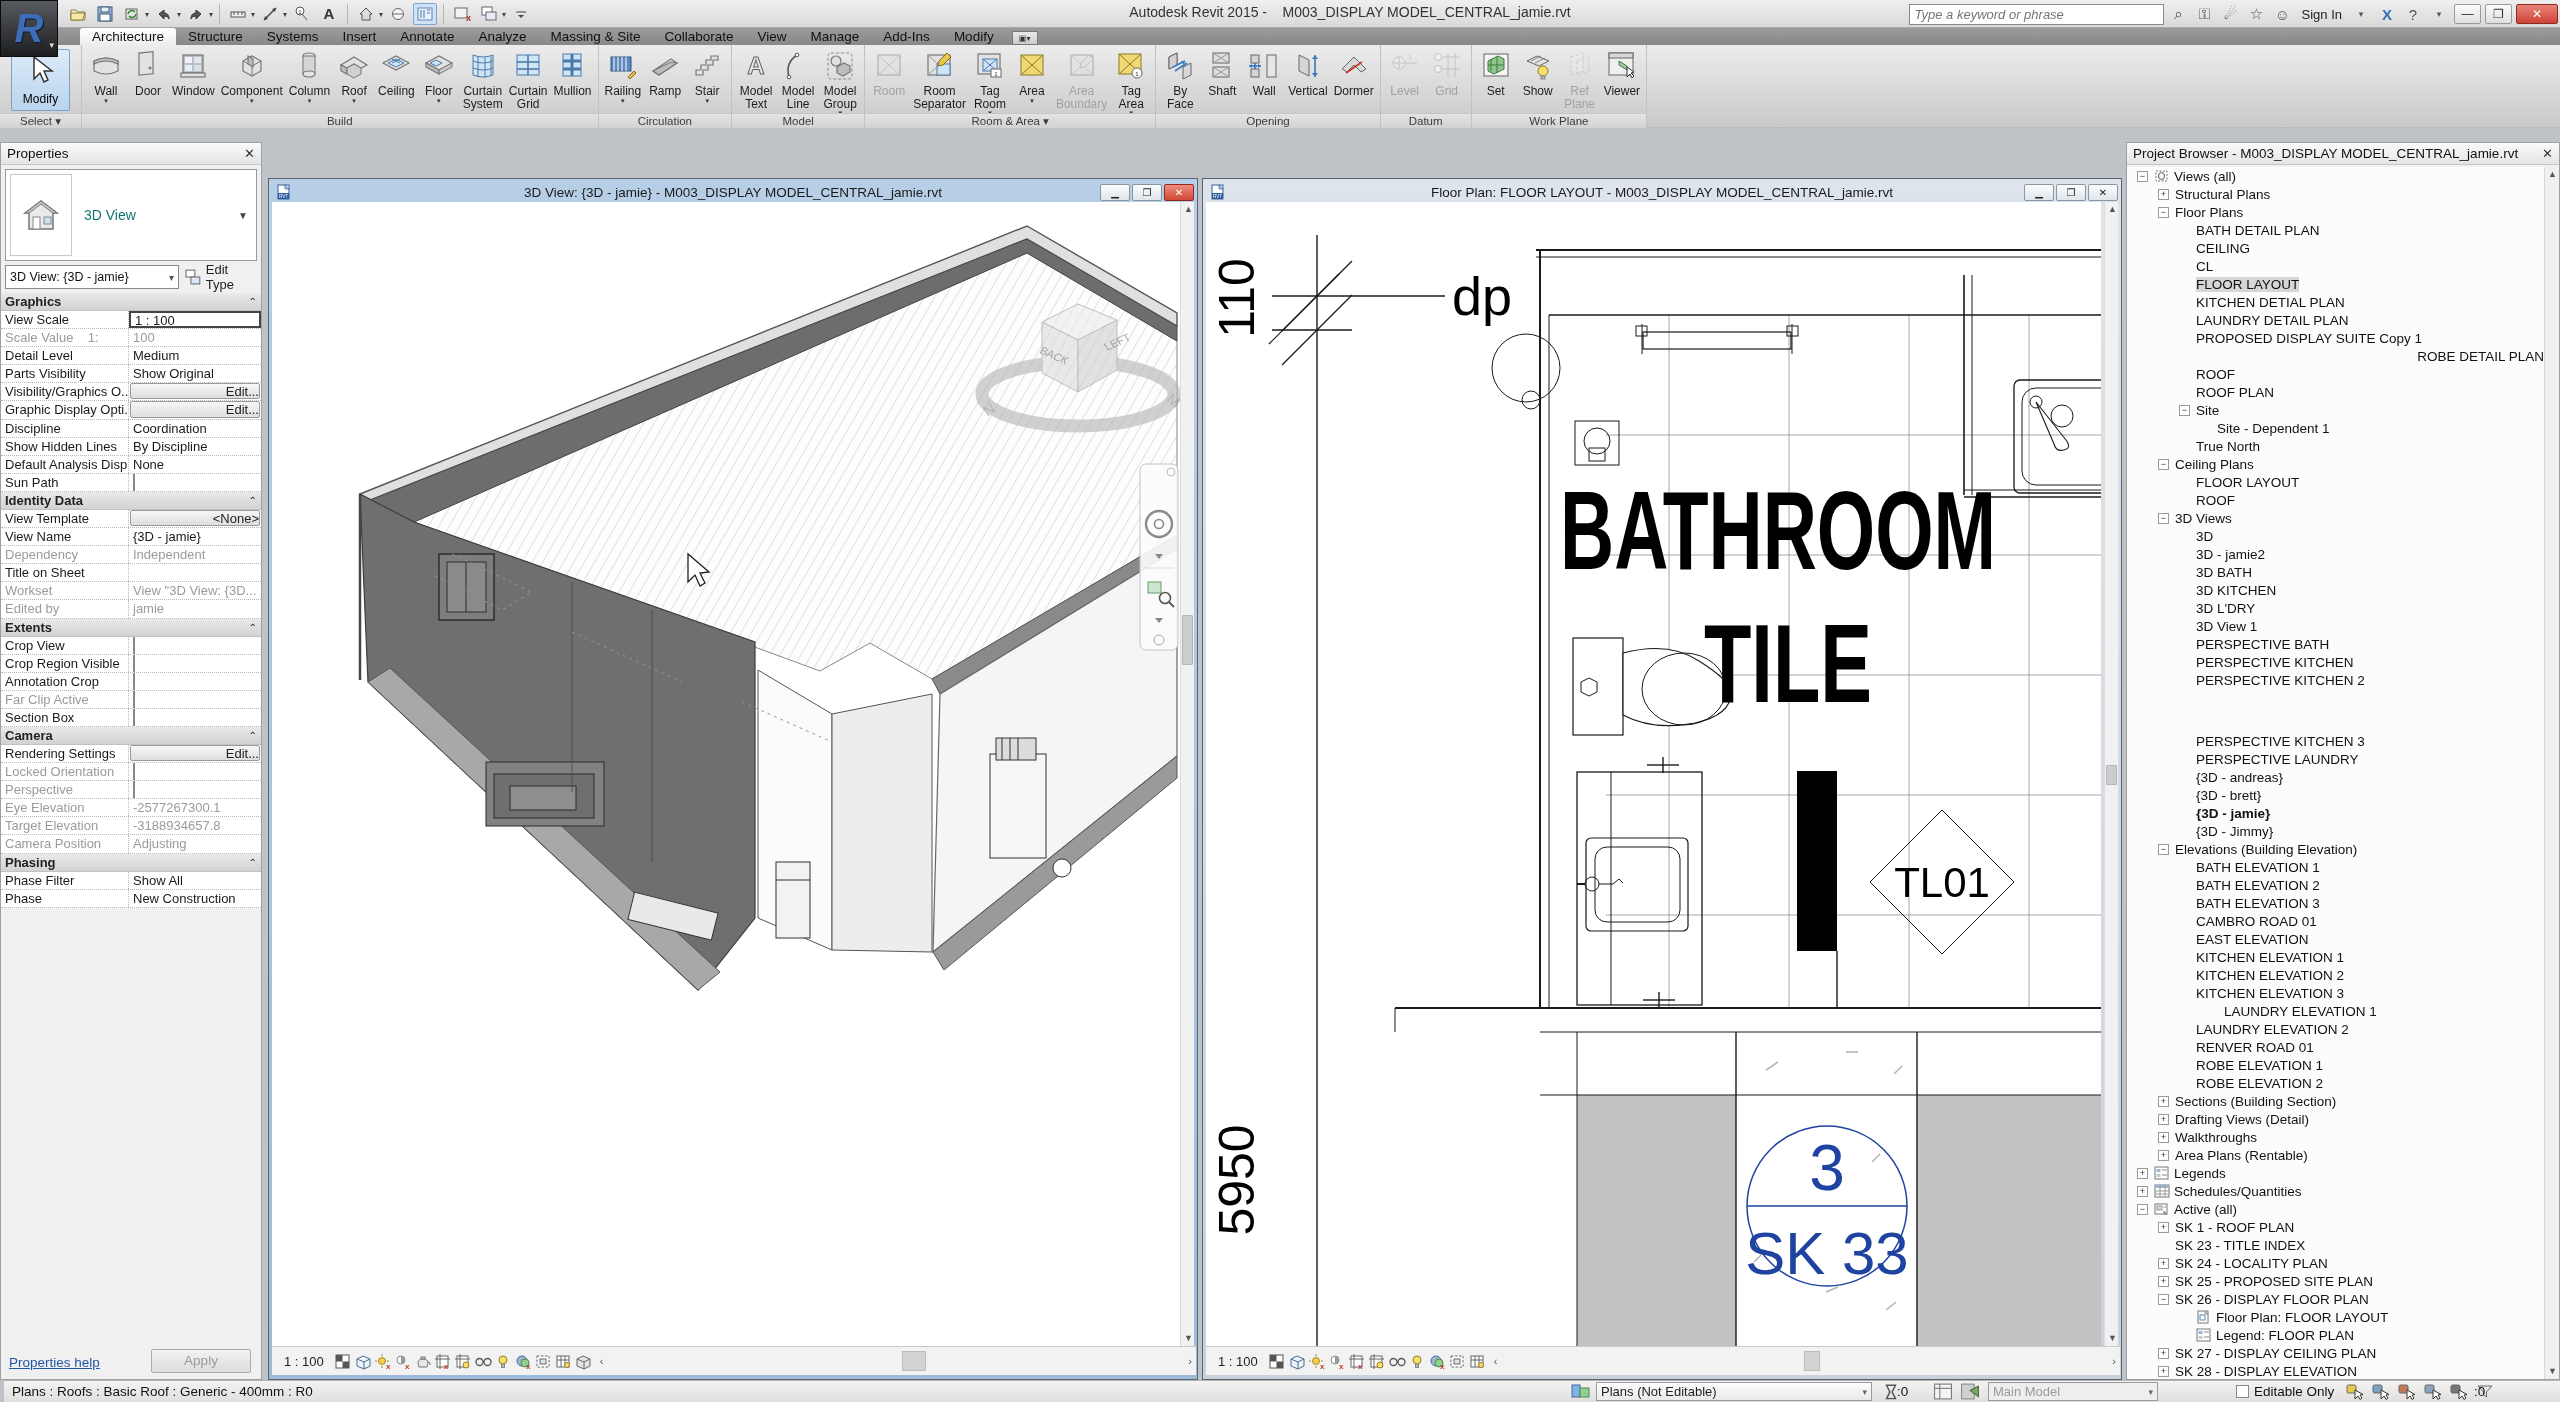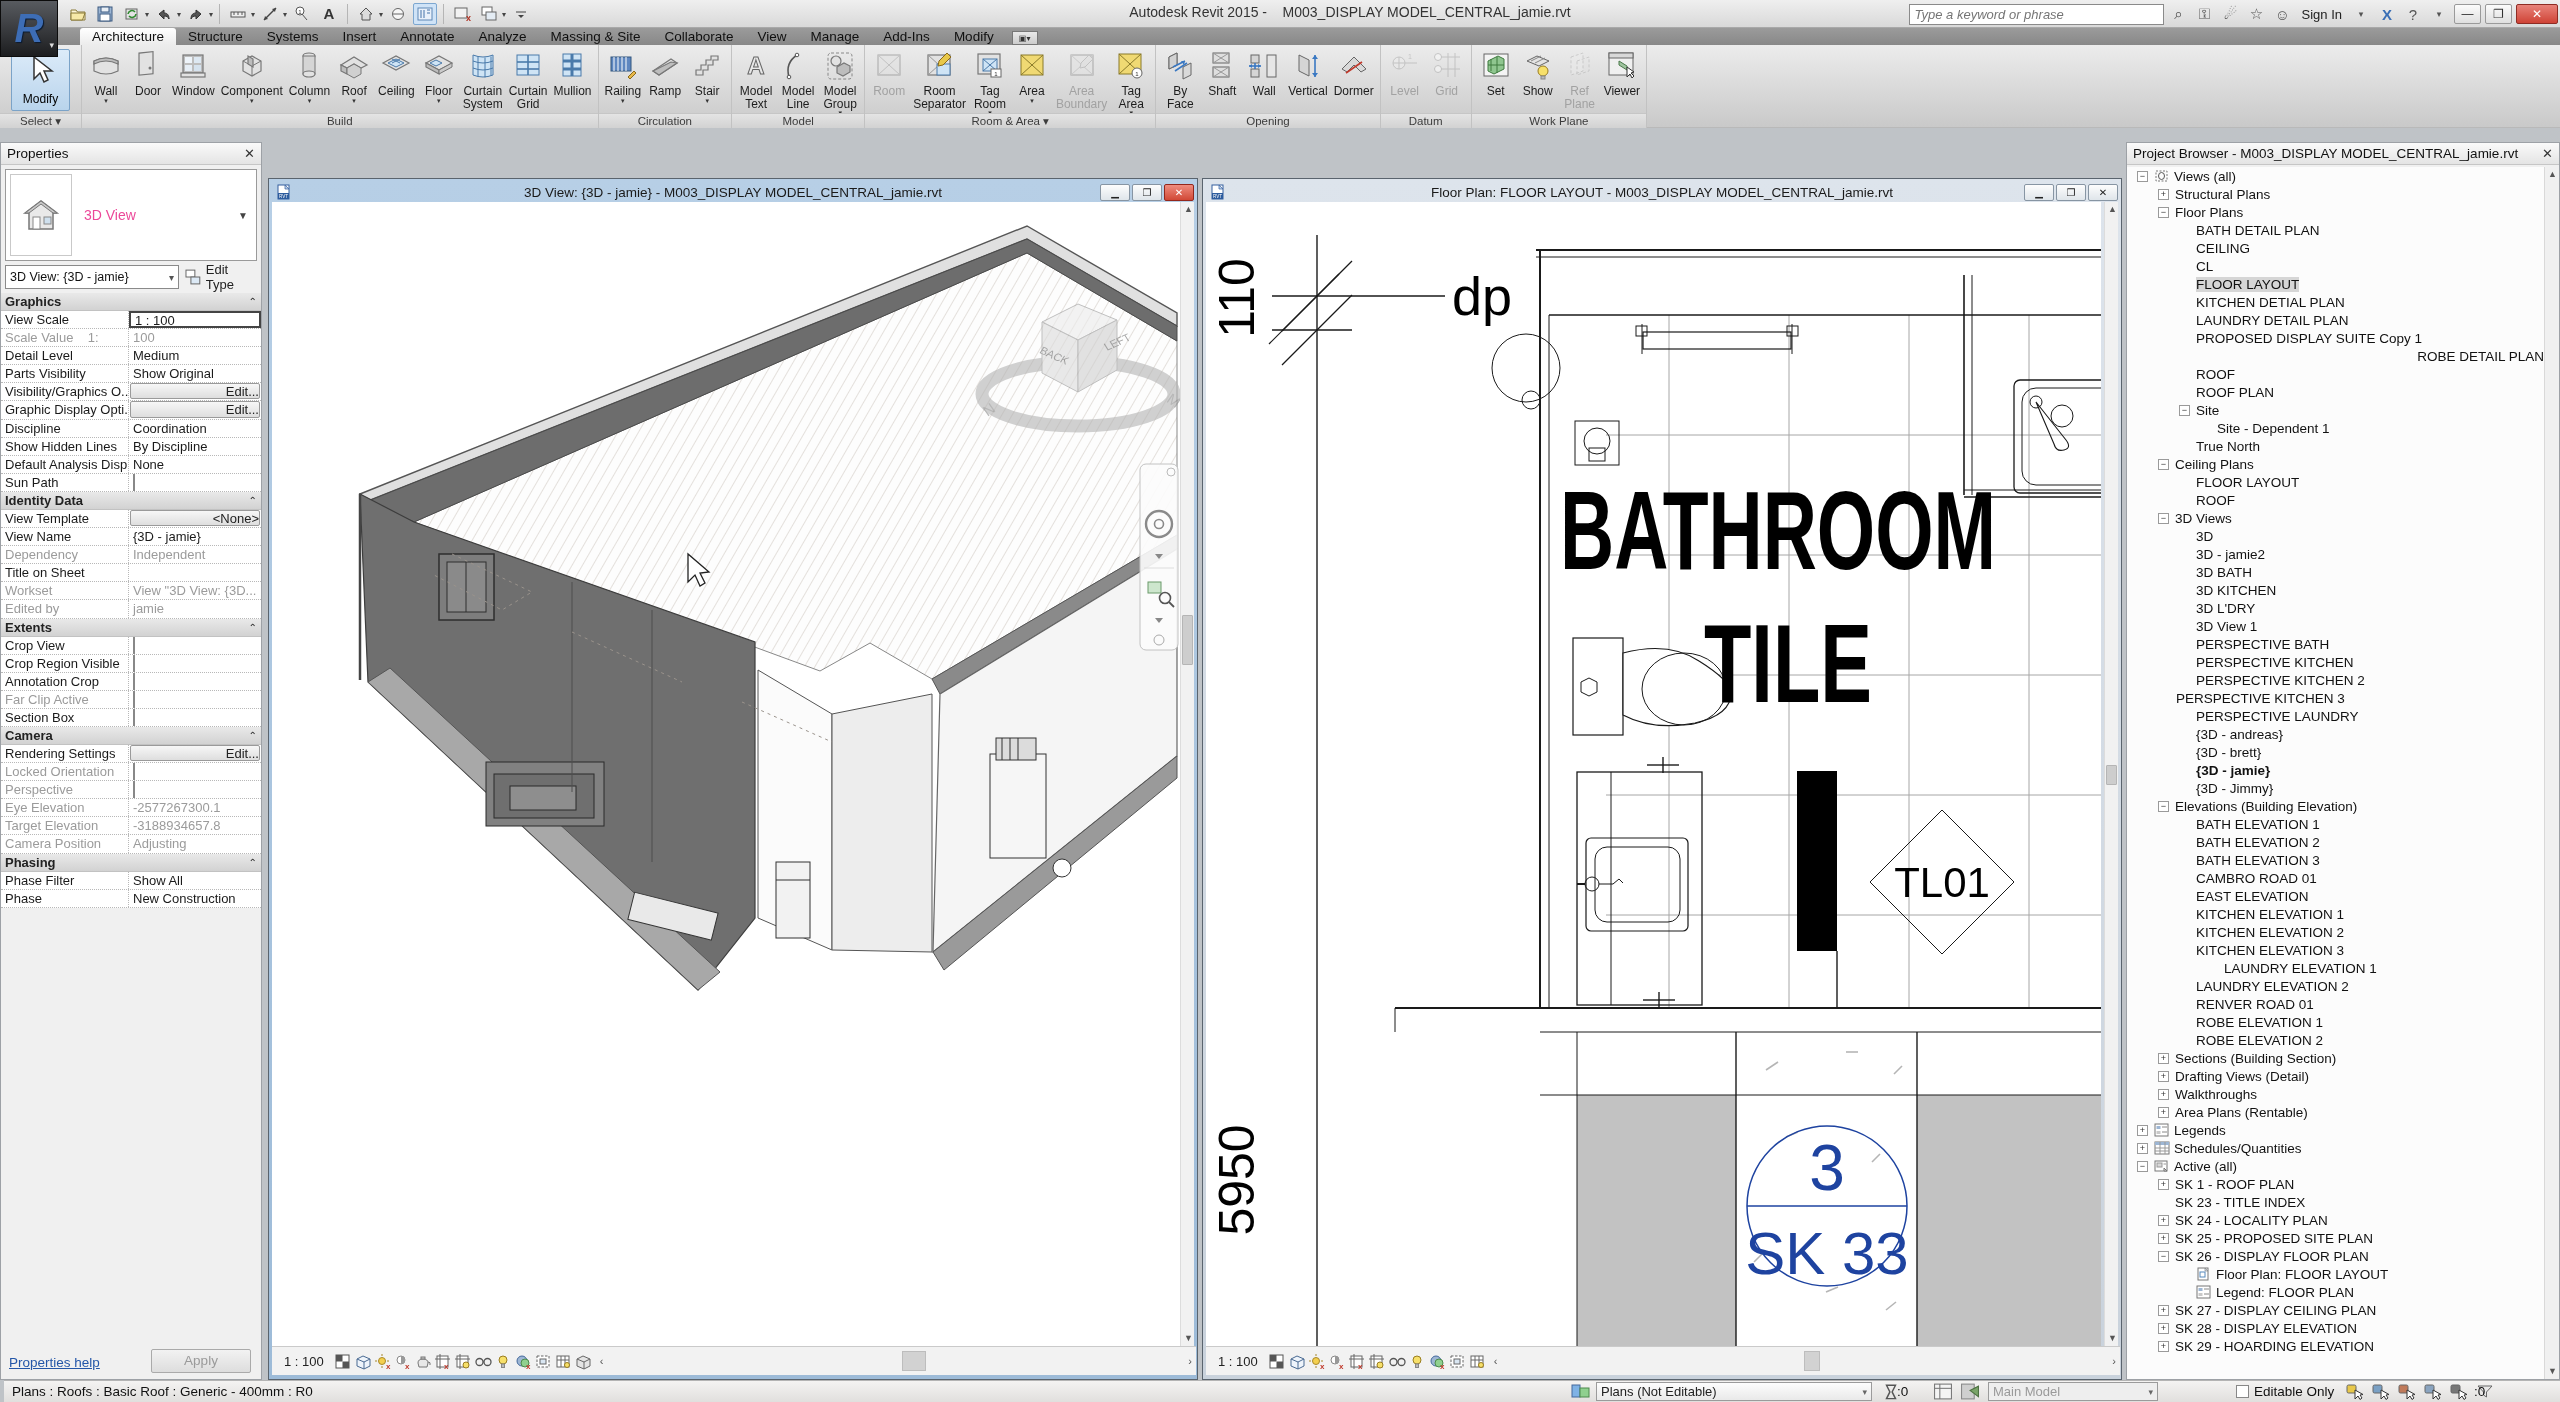--- a/index.html
+++ b/index.html
@@ -39,21 +39,21 @@
 .ritem.dis .ric { opacity:.45; }
 #modify-btn { width:62px; height:62px; margin:2px 8px 0 8px; background:linear-gradient(#dcebf9,#b9d4ec); border:1px solid #7ba3c8; border-radius:2px; display:flex; flex-direction:column; align-items:center; justify-content:center; }
 #modify-btn .rlb { font-size:12px; margin-top:3px; }
 
 .panel { position:absolute; background:#f0f0f0; border:1px solid #9da1a6; }
 .panel-head { height:22px; display:flex; align-items:center; padding:0 6px; font-size:13.5px; color:#111; background:linear-gradient(#fafafa,#e4e4e4); border-bottom:1px solid #c6c6c6; }
 .panel-head .x { margin-left:auto; font-size:13px; color:#333; }
 
 #prop-type { position:absolute; left:4px; top:26px; width:252px; height:92px; background:#fff; border:1px solid #9a9a9a; display:flex; align-items:center; }
 #prop-type .tsicon { width:62px; height:82px; margin-left:4px; border:1px solid #c9c9c9; display:flex; align-items:center; justify-content:center; }
-#prop-type .tslabel { font-size:14px; color:#ec4899; margin-left:12px; }
+#prop-type .tslabel { font-size:14px; color:#0f766e; margin-left:12px; }
 #prop-type .tscaret { margin-left:auto; margin-right:8px; font-size:10px; color:#444; }
 #prop-combo { position:absolute; left:4px; top:122px; width:174px; height:24px; background:#fff; border:1px solid #8a8a8a; font-size:12.5px; color:#111; display:flex; align-items:center; padding:0 4px; }
 #prop-combo .cc { margin-left:auto; color:#555; font-size:10px; }
 #edit-type { position:absolute; left:184px; top:122px; width:74px; height:24px; display:flex; align-items:center; font-size:13px; color:#222; }
 #prop-grid { position:absolute; left:0; top:150px; width:260px; }
 .sec-head { height:18px; background:linear-gradient(#e9e9e9,#d2d2d2); border-bottom:1px solid #c2c2c2; display:flex; align-items:center; font-size:13px; font-weight:bold; color:#222; padding:0 4px; }
 .sec-head .chev { margin-left:auto; font-size:10px; font-weight:normal; }
 .prow { height:18.1px; display:flex; font-size:13px; border-bottom:1px dotted #b8b8b8; background:#fff; }
 .prow .pl { width:128px; padding:1px 2px 0 4px; color:#1a1a1a; border-right:1px dotted #b8b8b8; white-space:pre; overflow:hidden; }
 .prow .pv { flex:1; padding:1px 2px 0 4px; color:#1a1a1a; position:relative; white-space:pre; overflow:hidden; }
@@ -902,21 +902,21 @@
       <div class="trow" style="padding-left: 31px;"><span class="exp">−</span><span class="lbl">3D Views</span></div>
       <div class="trow" style="padding-left: 52px;"><span style="width: 17px; flex: 0 0 auto;"></span><span class="lbl">3D</span></div>
       <div class="trow" style="padding-left: 52px;"><span style="width: 17px; flex: 0 0 auto;"></span><span class="lbl">3D - jamie2</span></div>
       <div class="trow" style="padding-left: 52px;"><span style="width: 17px; flex: 0 0 auto;"></span><span class="lbl">3D BATH</span></div>
       <div class="trow" style="padding-left: 52px;"><span style="width: 17px; flex: 0 0 auto;"></span><span class="lbl">3D KITCHEN</span></div>
       <div class="trow" style="padding-left: 52px;"><span style="width: 17px; flex: 0 0 auto;"></span><span class="lbl">3D L'DRY</span></div>
       <div class="trow" style="padding-left: 52px;"><span style="width: 17px; flex: 0 0 auto;"></span><span class="lbl">3D View 1</span></div>
       <div class="trow" style="padding-left: 52px;"><span style="width: 17px; flex: 0 0 auto;"></span><span class="lbl">PERSPECTIVE BATH</span></div>
       <div class="trow" style="padding-left: 52px;"><span style="width: 17px; flex: 0 0 auto;"></span><span class="lbl">PERSPECTIVE KITCHEN</span></div>
       <div class="trow" style="padding-left: 52px;"><span style="width: 17px; flex: 0 0 auto;"></span><span class="lbl">PERSPECTIVE KITCHEN 2</span></div>
-      <div class="trow" style="padding-left: 32px;"><span style="width: 17px; flex: 0 0 auto;"></span><span class="lbl">PERSPECTIVE KITCHEN 3</span></div>
+      <div class="trow" style="padding-left: 52px; margin-top: 43px;"><span style="width: 17px; flex: 0 0 auto;"></span><span class="lbl">PERSPECTIVE KITCHEN 3</span></div>
       <div class="trow" style="padding-left: 52px;"><span style="width: 17px; flex: 0 0 auto;"></span><span class="lbl">PERSPECTIVE LAUNDRY</span></div>
       <div class="trow" style="padding-left: 52px;"><span style="width: 17px; flex: 0 0 auto;"></span><span class="lbl">{3D - andreas}</span></div>
       <div class="trow" style="padding-left: 52px;"><span style="width: 17px; flex: 0 0 auto;"></span><span class="lbl">{3D - brett}</span></div>
       <div class="trow" style="padding-left: 52px;"><span style="width: 17px; flex: 0 0 auto;"></span><span class="lbl bold">{3D - jamie}</span></div>
       <div class="trow" style="padding-left: 52px;"><span style="width: 17px; flex: 0 0 auto;"></span><span class="lbl">{3D - Jimmy}</span></div>
       <div class="trow" style="padding-left: 31px;"><span class="exp">−</span><span class="lbl">Elevations (Building Elevation)</span></div>
       <div class="trow" style="padding-left: 52px;"><span style="width: 17px; flex: 0 0 auto;"></span><span class="lbl">BATH ELEVATION 1</span></div>
       <div class="trow" style="padding-left: 52px;"><span style="width: 17px; flex: 0 0 auto;"></span><span class="lbl">BATH ELEVATION 2</span></div>
       <div class="trow" style="padding-left: 52px;"><span style="width: 17px; flex: 0 0 auto;"></span><span class="lbl">BATH ELEVATION 3</span></div>
       <div class="trow" style="padding-left: 52px;"><span style="width: 17px; flex: 0 0 auto;"></span><span class="lbl">CAMBRO ROAD 01</span></div>

